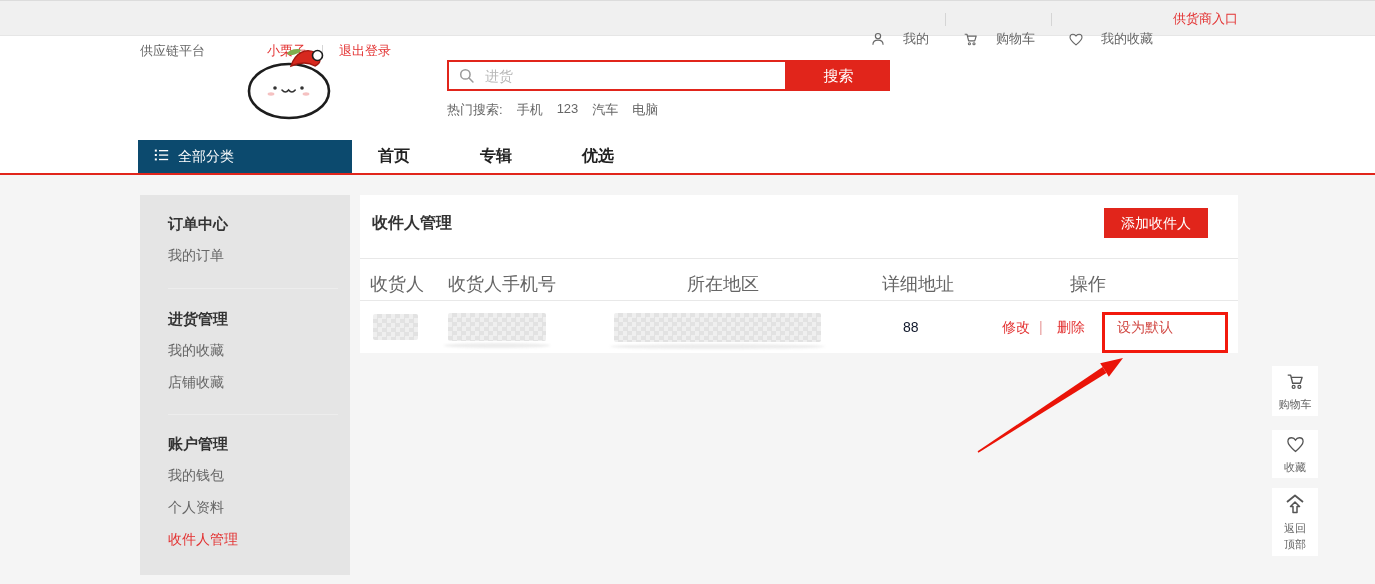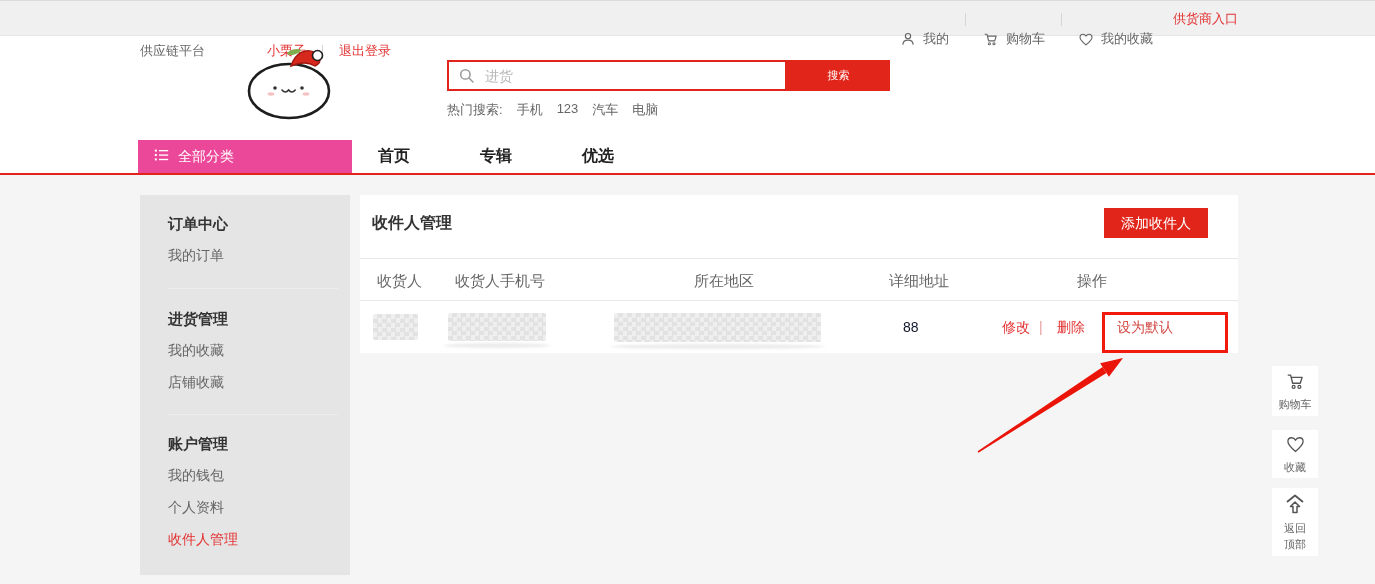--- a/index.html
+++ b/index.html
@@ -9,61 +9,61 @@
 
   
   .topbar { position:absolute; left:0; top:0; width:1375px; height:36px;
             background:#f0f0f0; border-top:1px solid #dcdcdc; border-bottom:1px solid #e6e6e6;
             font-size:13px; color:#666; }
   .topbar-left { position:absolute; left:140px; top:0; height:36px; display:flex; align-items:center;margin-top:32px; }
   .topbar-right { position:absolute; right:137px; top:0; height:36px; display:flex; align-items:center; }
   .tb-brand { color:#666; margin-right:62px; }
   .tb-red { color:#e33333; cursor:pointer; }
   .tb-sep { width:1px; height:13px; background:#d5d5d5; margin:0 16px; }
-  .tb-item { display:flex; align-items:center; gap:7px; color:#666; cursor:pointer;margin-top:40px; }
+  .tb-item { display:flex; align-items:center; gap:17px; color:#666; cursor:pointer;margin-top:40px; }
   .tb-item svg { display:block; }
   .supplier { margin-left:20px; }
 
   
   .logo { position:absolute; left:245px; top:42px; width:92px; height:80px; cursor:pointer; }
   .search-box { position:absolute; left:447px; top:60px; width:340px; height:31px;
                 border:2px solid #e1251b; background:#fff; }
   .search-box input { position:absolute; left:4px; top:0; width:100%; height:100%; border:none; outline:none;
                       padding-left:32px; font-size:14px; color:#333; background:transparent;
                       font-family:"Liberation Sans","DejaVu Sans",sans-serif; }
   .search-box input::placeholder { color:#b8b8b8; }
   .search-mag { position:absolute; left:9px; top:5px; }
   .search-btn { position:absolute; left:787px; top:60px; width:103px; height:31px; background:#e1251b;
-                color:#fff; font-size:11px; border:none; text-align:center; line-height:31px; cursor:pointer; }
+                color:#fff; font-size:15px; border:none; text-align:center; line-height:31px; cursor:pointer; }
   .hot-row { position:absolute; left:447px; top:101px; font-size:13px; color:#666; display:flex; gap:14px; }
   .hot-term { color:#666; cursor:pointer; }
 
   
-  .allcat { position:absolute; left:138px; top:140px; width:214px; height:33px; background:#ec4899;
+  .allcat { position:absolute; left:138px; top:140px; width:214px; height:33px; background:#0c4a6e;
             color:#fff; font-size:14px; display:flex; align-items:center; padding-left:16px; gap:9px; cursor:pointer; }
   .nav-links { position:absolute; left:378px; top:140px; height:33px; display:flex; gap:70px; align-items:center; }
   .nav-link { font-size:16px; font-weight:bold; color:#222; cursor:pointer; }
   .red-line { position:absolute; left:0; top:173px; width:1375px; height:2px; background:#e1251b; }
   .content-bg { position:absolute; left:0; top:175px; width:1375px; height:409px; background:#f5f5f5; }
 
   
   .sidebar { position:absolute; left:140px; top:195px; width:210px; height:380px; background:#e5e5e5; }
   .side-title { position:absolute; left:28px; font-size:15px; font-weight:bold; color:#333; }
   .side-item { position:absolute; left:28px; font-size:14px; color:#666; cursor:pointer; }
   .side-item.active { color:#e33333; }
   .side-div { position:absolute; left:28px; right:12px; height:1px; background:#ededed; }
 
   
   .main { position:absolute; left:360px; top:195px; width:878px; height:158px; background:#fff; }
   .main-title { position:absolute; left:12px; top:18px; font-size:16px; font-weight:bold; color:#333; }
   .add-btn { position:absolute; left:744px; top:13px; width:104px; height:30px; background:#e1251b;
              border:none; color:#fff; font-size:14px; line-height:30px; text-align:center; cursor:pointer; }
   .hline { position:absolute; left:0; right:0; height:1px; background:#e8e8e8; }
   .thead { position:absolute; left:0; top:63px; width:878px; height:42px; }
-  .th { position:absolute; top:14px; font-size:15px; color:#666;margin-left:7px; }
+  .th { position:absolute; top:14px; font-size:18px; color:#666; }
   .trow { position:absolute; left:0; top:105px; width:878px; height:53px; }
   .redact { position:absolute; border-radius:2px;
             background-image:repeating-conic-gradient(#e2e2e2 0% 25%, #efefef 0% 50%);
             background-size:9px 9px; }
   .redact.shadow::after { content:""; position:absolute; left:-4px; right:-4px; bottom:-7px; height:5px;
             background:rgba(150,150,150,0.18); border-radius:50%; filter:blur(1px); }
   .td-text { position:absolute; font-size:14px; color:#0f172a; }
   .act-link { position:absolute; font-size:14px; color:#e33333; cursor:pointer; }
   .act-sep { position:absolute; font-size:14px; color:#e89c9c; }
   .act-default { color:#d24b46; }

